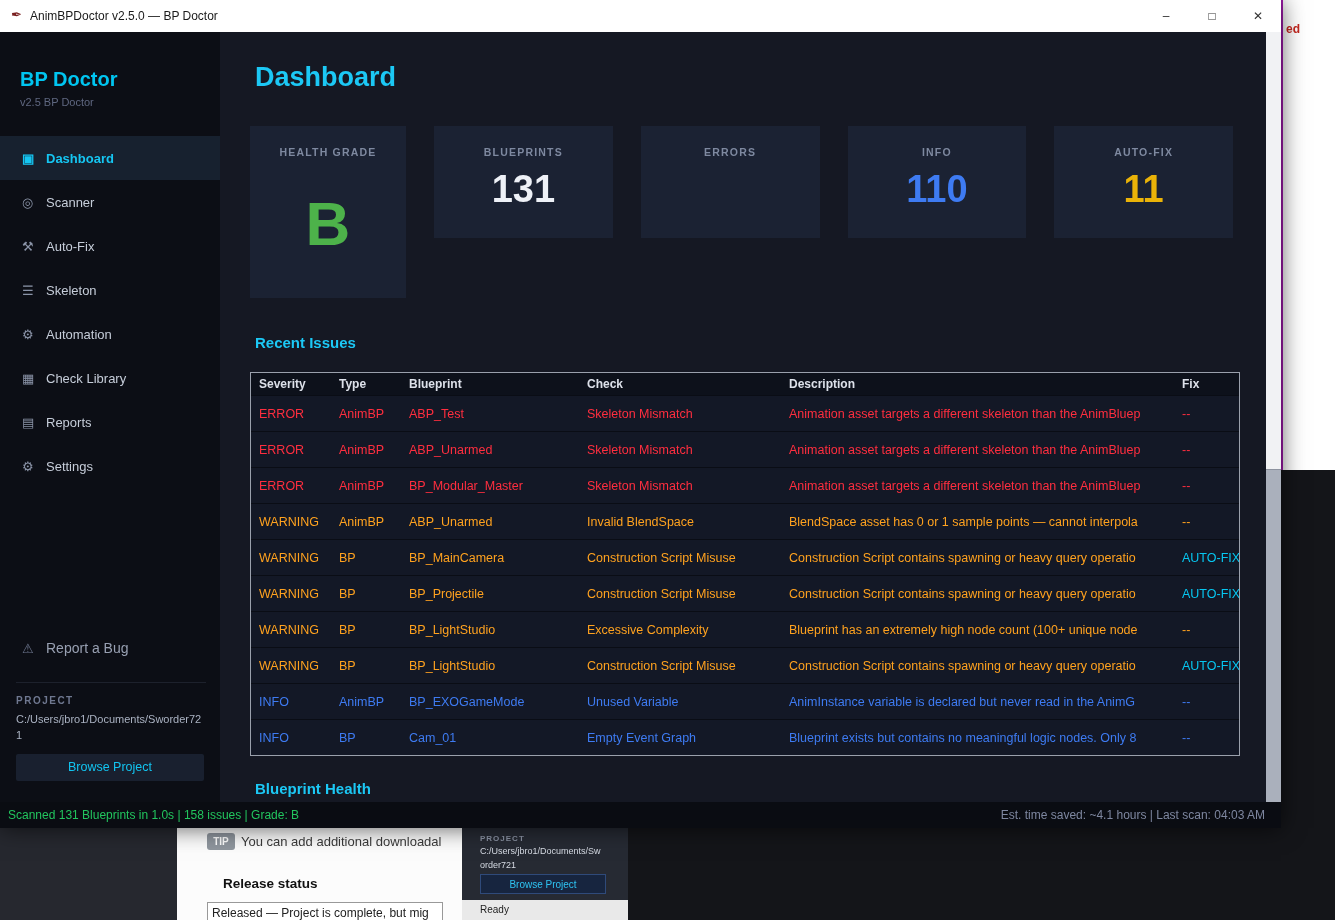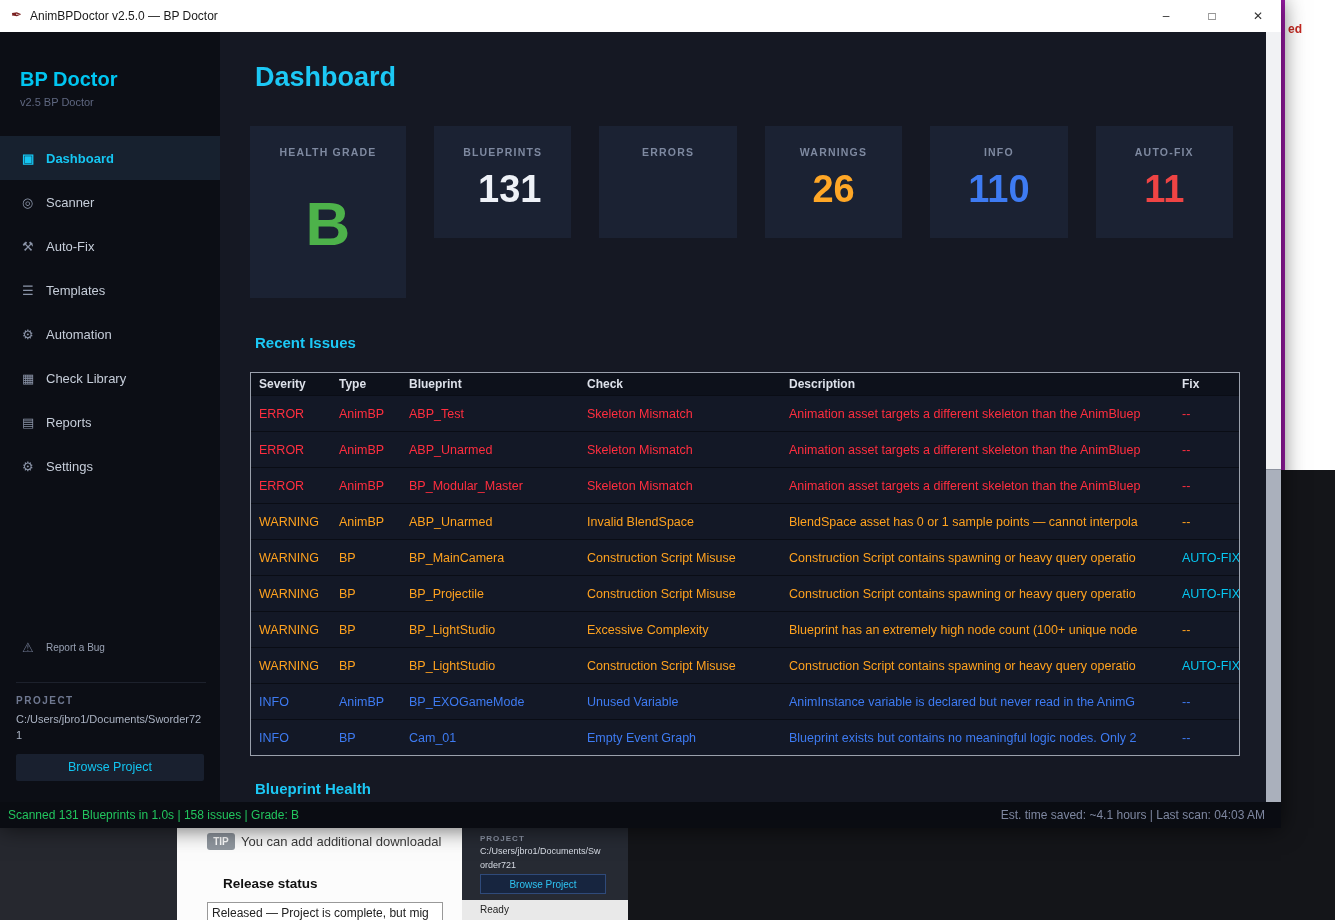--- a/index.html
+++ b/index.html
@@ -1,20 +1,20 @@
 <!DOCTYPE html>
 <html><head>
 <meta charset="utf-8">
 <style>
   * { margin:0; padding:0; box-sizing:border-box; }
   html,body { width:1335px; height:920px; overflow:hidden; }
   body { position:relative; background:#141519; font-family:"Liberation Sans", sans-serif; }
 
   
-  .bg-right { position:absolute; left:1281px; top:0; width:54px; height:470px; background:#ffffff; border-left:4px solid #a21caf; }
+  .bg-right { position:absolute; left:1281px; top:0; width:54px; height:470px; background:#ffffff; border-left:2px solid #a21caf; }
   .bg-right .red-frag { position:absolute; left:3px; top:22px; color:#c4271f; font-size:12px; font-weight:bold; white-space:nowrap; }
   .bg-bottom { position:absolute; left:0; top:828px; width:1335px; height:92px; background:#141519; }
   .bb-left { position:absolute; left:0; top:0; width:177px; height:92px; background:#26282f; }
   .bb-doc  { position:absolute; left:177px; top:0; width:285px; height:92px; background:#fcfcfc; }
   .tip-badge { position:absolute; left:30px; top:5px; width:28px; height:17px; background:#8f969e; color:#fff;
                font-size:10px; font-weight:bold; border-radius:3px; display:flex; align-items:center; justify-content:center; }
   .tip-text { position:absolute; left:64px; top:6px; font-size:13px; color:#3a3a3a; white-space:nowrap; overflow:hidden; width:215px; }
   .release-label { position:absolute; left:30px; top:48px; font-size:13.5px; font-weight:bold; color:#111;padding-left:16px; }
   .release-select { position:absolute; left:30px; top:74px; width:236px; height:24px; background:#fff; border:1px solid #999;
                     font-size:12px; color:#222; padding:3px 4px; white-space:nowrap; overflow:hidden; }
@@ -40,42 +40,42 @@
   .brand { position:absolute; left:20px; top:36px; font-size:20px; font-weight:bold; color:#00c5f0; }
   .brand-version { position:absolute; left:20px; top:64px; font-size:11px; color:#5f6780; }
   .nav { position:absolute; left:0; top:104px; width:220px; }
   .nav-item { height:44px; display:flex; align-items:center; padding-left:22px; cursor:pointer; }
   .nav-item .nav-icon { width:24px; font-size:13px; color:#8b94a8; }
   .nav-item .nav-label { font-size:13px; color:#c6cdd9; }
   .nav-item.active { background:#17212f; }
   .nav-item.active .nav-icon, .nav-item.active .nav-label { color:#15c6f2; font-weight:bold; }
   .report-bug { position:absolute; left:22px; top:608px; display:flex; align-items:center; cursor:pointer; }
   .report-bug .nav-icon { width:24px; font-size:13px; color:#6f7890; }
-  .report-bug .nav-label { font-size:10px; color:#98a0b2; }
+  .report-bug .nav-label { font-size:14px; color:#98a0b2; }
   .project-block { position:absolute; left:16px; top:650px; width:190px; border-top:1px solid #1d212c; padding-top:12px; }
   .project-label { font-size:10px; font-weight:bold; letter-spacing:1.5px; color:#6f7890; }
   .project-path { margin-top:6px; width:188px; font-size:11px; line-height:1.45; color:#aab2c2; word-break:break-all; }
   .browse-btn { margin-top:10px; width:188px; height:27px; background:#19202f; border:none; border-radius:2px;
                 color:#12c4f0; font-size:12.5px; display:flex; align-items:center; justify-content:center; cursor:pointer; }
 
   .main { position:absolute; left:220px; top:32px; width:1046px; height:770px; background:#151823; overflow:hidden; }
   .page-title { position:absolute; left:35px; top:30px; font-size:27px; font-weight:bold; color:#1cc8f5; }
   .scan-btn { position:absolute; left:877px; top:22px; width:147px; height:45px; background:#00b3ec; border:none; border-radius:3px;
               color:#ffffff; font-size:13.5px; font-weight:bold; display:flex; align-items:center; justify-content:center; cursor:pointer; }
 
   .cards { position:absolute; left:30px; top:94px; width:983px; display:flex; gap:28px; align-items:flex-start; }
   .card { background:#1b2233; }
   .card-grade { width:156px; height:172px; position:relative; }
   .card-stat { flex:1; height:112px; position:relative; }
   .card-label { position:absolute; left:0; top:20px; width:100%; text-align:center; font-size:10.5px; font-weight:bold;
                 letter-spacing:1.2px; color:#7e89a0; }
   .card-value { position:absolute; left:0; top:42px; width:100%; text-align:center; font-size:38px; font-weight:bold; }
   .grade-value { position:absolute; left:0; top:62px; width:100%; text-align:center; font-size:62px; font-weight:bold; color:#4db24a; }
-  .v-blueprints { color:#eef1f7;margin-left:7px; } .v-errors { color:#ff2e3f; } .v-warnings { color:#ffa726; }
-  .v-info { color:#3e7bf2; } .v-autofix { color:#ef4444; }
+  .v-blueprints { color:#eef1f7; } .v-errors { color:#ff2e3f; } .v-warnings { color:#ffa726; }
+  .v-info { color:#3e7bf2; } .v-autofix { color:#eab308; }
 
   .section-title { position:absolute; font-size:15px; font-weight:bold; color:#1cc8f5; }
   .st-recent { left:35px; top:302px; }
   .st-health { left:35px; top:748px; }
 
   .issues-table { position:absolute; left:30px; top:340px; width:990px; border:1px solid #9aa0ac; background:#101420; }
   .issues-header { display:grid; grid-template-columns:80px 70px 178px 202px 393px 1fr; height:22px; align-items:center; background:#0d111b; }
   .issues-header span { padding-left:8px; font-size:12px; font-weight:bold; color:#dde1ea; white-space:nowrap; overflow:hidden; }
   .issue-row { display:grid; grid-template-columns:80px 70px 178px 202px 393px 1fr; height:36px; align-items:center;
                background:#131826; border-top:1px solid #0a0d15; cursor:default; }
@@ -142,21 +142,21 @@
       <div class="nav-item">
         <span class="nav-icon">◎</span>
         <span class="nav-label">Scanner</span>
       </div>
       <div class="nav-item">
         <span class="nav-icon">⚒</span>
         <span class="nav-label">Auto-Fix</span>
       </div>
       <div class="nav-item">
         <span class="nav-icon">☰</span>
-        <span class="nav-label">Templates</span>
+        <span class="nav-label">Skeleton</span>
       </div>
       <div class="nav-item">
         <span class="nav-icon">⚙</span>
         <span class="nav-label">Automation</span>
       </div>
       <div class="nav-item">
         <span class="nav-icon">▦</span>
         <span class="nav-label">Check Library</span>
       </div>
       <div class="nav-item">
@@ -188,24 +188,20 @@
       <div class="card card-grade">
         <div class="card-label">HEALTH GRADE</div>
         <div class="grade-value">B</div>
       </div>
       <div class="card card-stat">
         <div class="card-label">BLUEPRINTS</div>
         <div class="card-value v-blueprints">131</div>
       </div>
       <div class="card card-stat">
         <div class="card-label">ERRORS</div>
-      </div>
-      <div class="card card-stat">
-        <div class="card-label">WARNINGS</div>
-        <div class="card-value v-warnings">26</div>
       </div>
       <div class="card card-stat">
         <div class="card-label">INFO</div>
         <div class="card-value v-info">110</div>
       </div>
       <div class="card card-stat">
         <div class="card-label">AUTO-FIX</div>
         <div class="card-value v-autofix">11</div>
       </div>
     </div>
@@ -292,21 +288,21 @@
         <span>BP_EXOGameMode</span>
         <span>Unused Variable</span>
         <span>AnimInstance variable is declared but never read in the AnimG</span>
         <span>--</span>
       </div>
       <div class="issue-row sev-info">
         <span>INFO</span>
         <span>BP</span>
         <span>Cam_01</span>
         <span>Empty Event Graph</span>
-        <span>Blueprint exists but contains no meaningful logic nodes. Only 2</span>
+        <span>Blueprint exists but contains no meaningful logic nodes. Only 8</span>
         <span>--</span>
       </div>
     </div>
 
     <div class="section-title st-health">Blueprint Health</div>
   </div>
 
   <div class="scrollbar">
     <div class="scroll-thumb"></div>
   </div>

